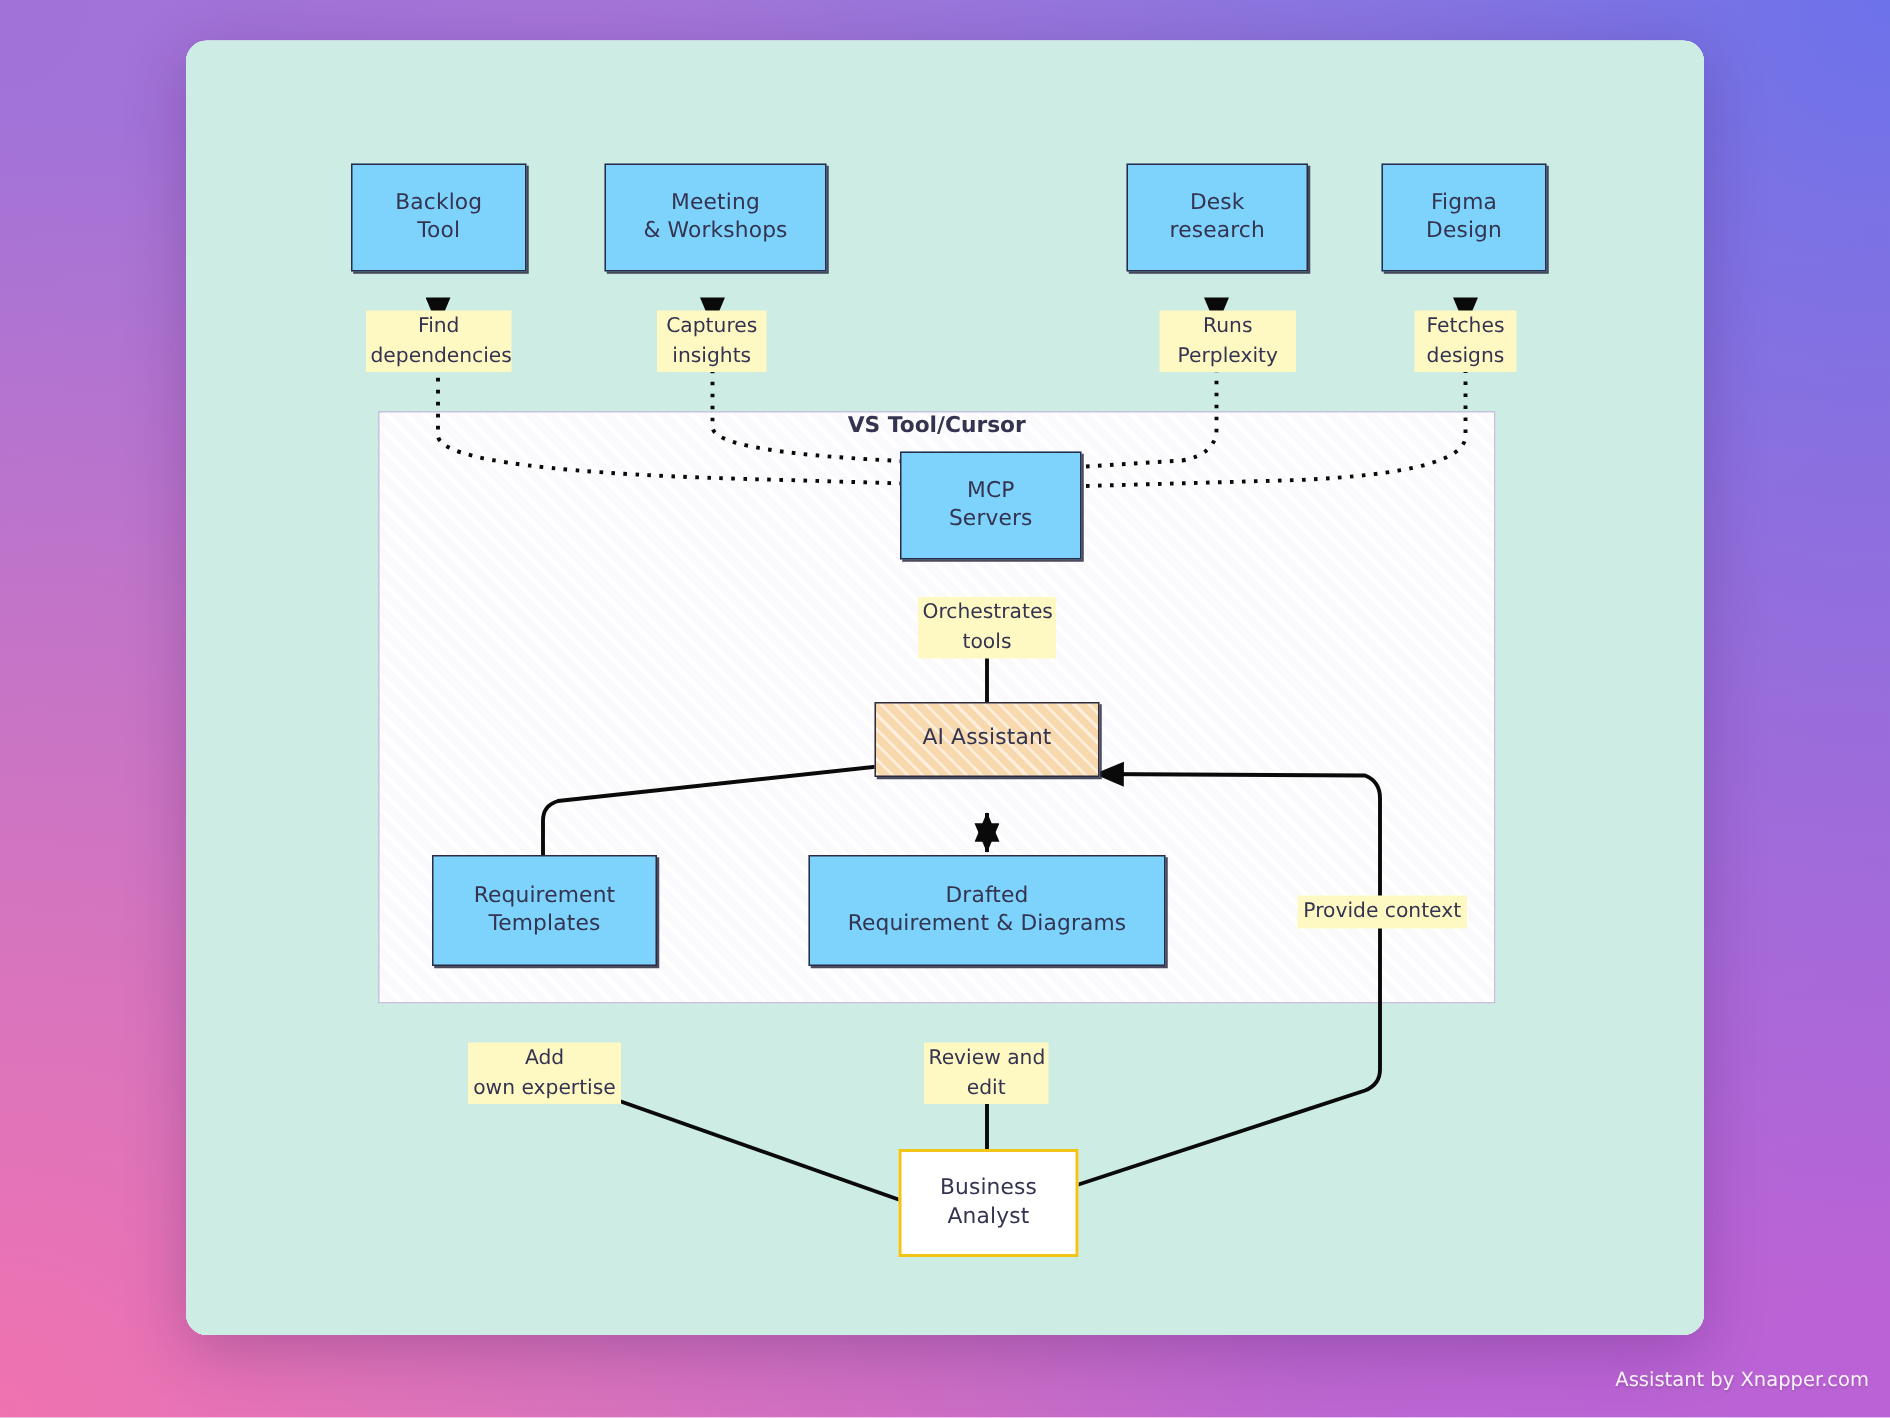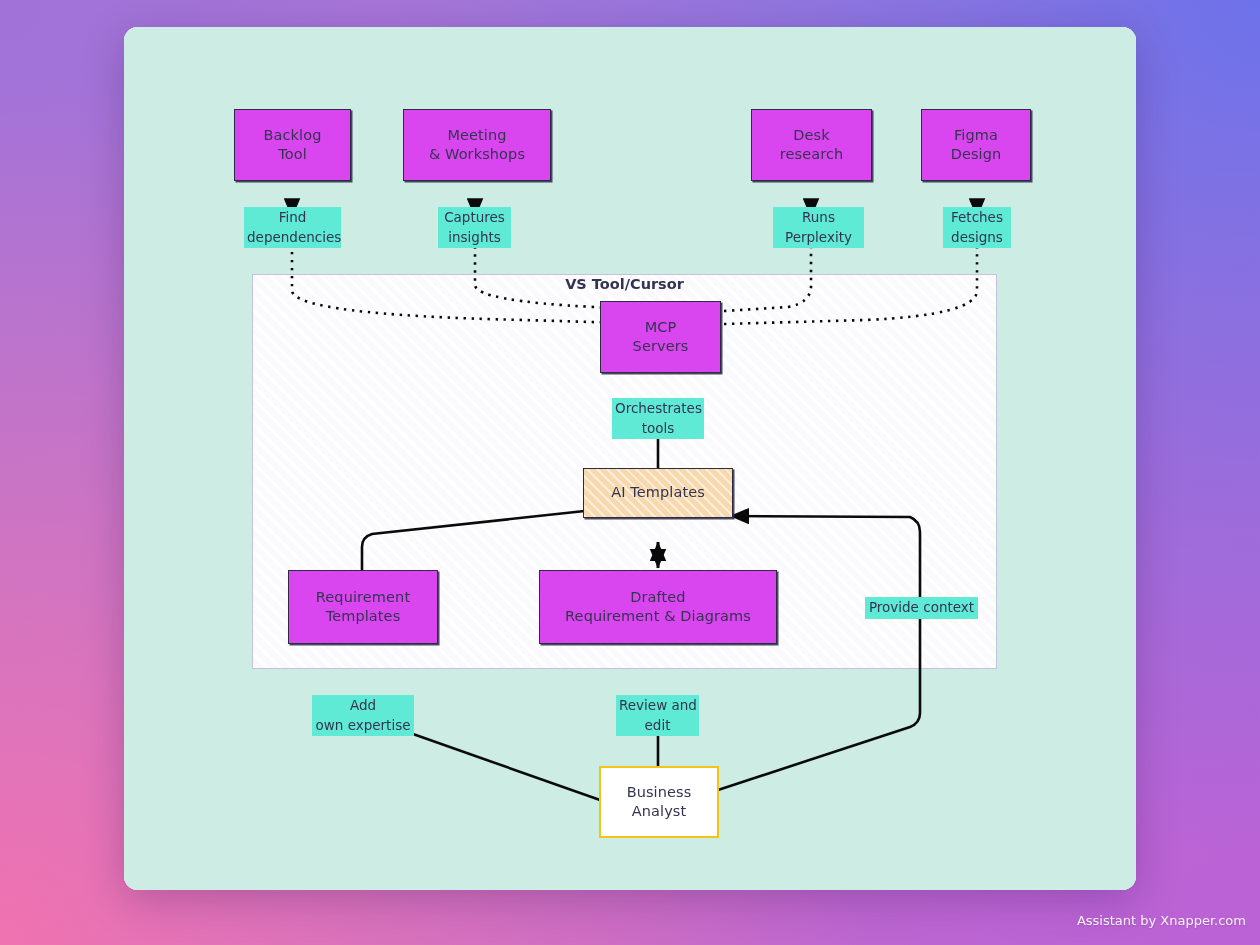--- a/index.html
+++ b/index.html
@@ -36,38 +36,38 @@
   #plusgrid{
     position:absolute;inset:0;
     background-image:
       linear-gradient(#cdece4,#cdece4),
       linear-gradient(#cdece4,#cdece4);
     background-size:53px 53px, 53px 53px;
     background-position:20px 66px, 25px 61px;
   }
   svg.layer{position:absolute;left:0;top:0;width:1012px;height:863px;overflow:visible;}
   .node{
-    position:absolute;background:#d946ef;
+    position:absolute;background:#7dd3fc;
     border:1.6px solid #2b2c44;
     display:flex;align-items:center;justify-content:center;
     text-align:center;color:#343451;line-height:1.32;
     font-size:14.5px;letter-spacing:.1px;
     box-shadow:1.5px 1.5px 0 rgba(43,44,68,.85);
     box-sizing:border-box;
   }
   .node.accent{
     background:#f8d9ae;
     background-image:repeating-linear-gradient(45deg, rgba(255,255,255,.55) 0 2px, rgba(255,255,255,0) 2px 7px);
     border-color:#2b2c44;
   }
   .node.persona{
     border:2.2px solid #f2c417;box-shadow:none;background:#ffffff;
   }
   .edge-label{
-    position:absolute;background:#5eead4;color:#343451;
+    position:absolute;background:#fef9c3;color:#343451;
     font-size:13.5px;line-height:1.45;text-align:center;
     padding:1px 3px;box-sizing:border-box;white-space:pre;
   }
   #container{
     position:absolute;left:128px;top:247px;width:745px;height:395px;
     border:1.4px solid #c3c3de;box-sizing:border-box;
     background:#fafafc;
     background-image:repeating-linear-gradient(45deg, #ffffff 0 3px, rgba(0,0,0,0) 3px 9px);
   }
   #container-label{
@@ -134,21 +134,21 @@
   <div class="node" style="left:110px;top:82px;width:117px;height:72px;">Backlog<br>Tool</div>
 
   <div class="node" style="left:279px;top:82px;width:148px;height:72px;">Meeting<br>&amp; Workshops</div>
 
   <div class="node" style="left:627px;top:82px;width:121px;height:72px;">Desk<br>research</div>
 
   <div class="node" style="left:797px;top:82px;width:110px;height:72px;">Figma<br>Design</div>
 
   <div class="node" style="left:476px;top:274px;width:121px;height:72px;">MCP<br>Servers</div>
 
-  <div class="node accent" style="left:459px;top:441px;width:150px;height:50px;">AI Templates</div>
+  <div class="node accent" style="left:459px;top:441px;width:150px;height:50px;">AI Assistant</div>
 
   <div class="node" style="left:164px;top:543px;width:150px;height:74px;">Requirement<br>Templates</div>
 
   <div class="node persona" style="left:475px;top:739px;width:120px;height:72px;">Business<br>Analyst</div>
 
   <div class="node" style="left:415px;top:543px;width:238px;height:74px;">Drafted<br>Requirement &amp; Diagrams</div>
 
   <div class="edge-label" style="left:120px;top:180px;width:97px;">Find<br>dependencies</div>
 
   <div class="edge-label" style="left:314px;top:180px;width:73px;">Captures<br>insights</div>

